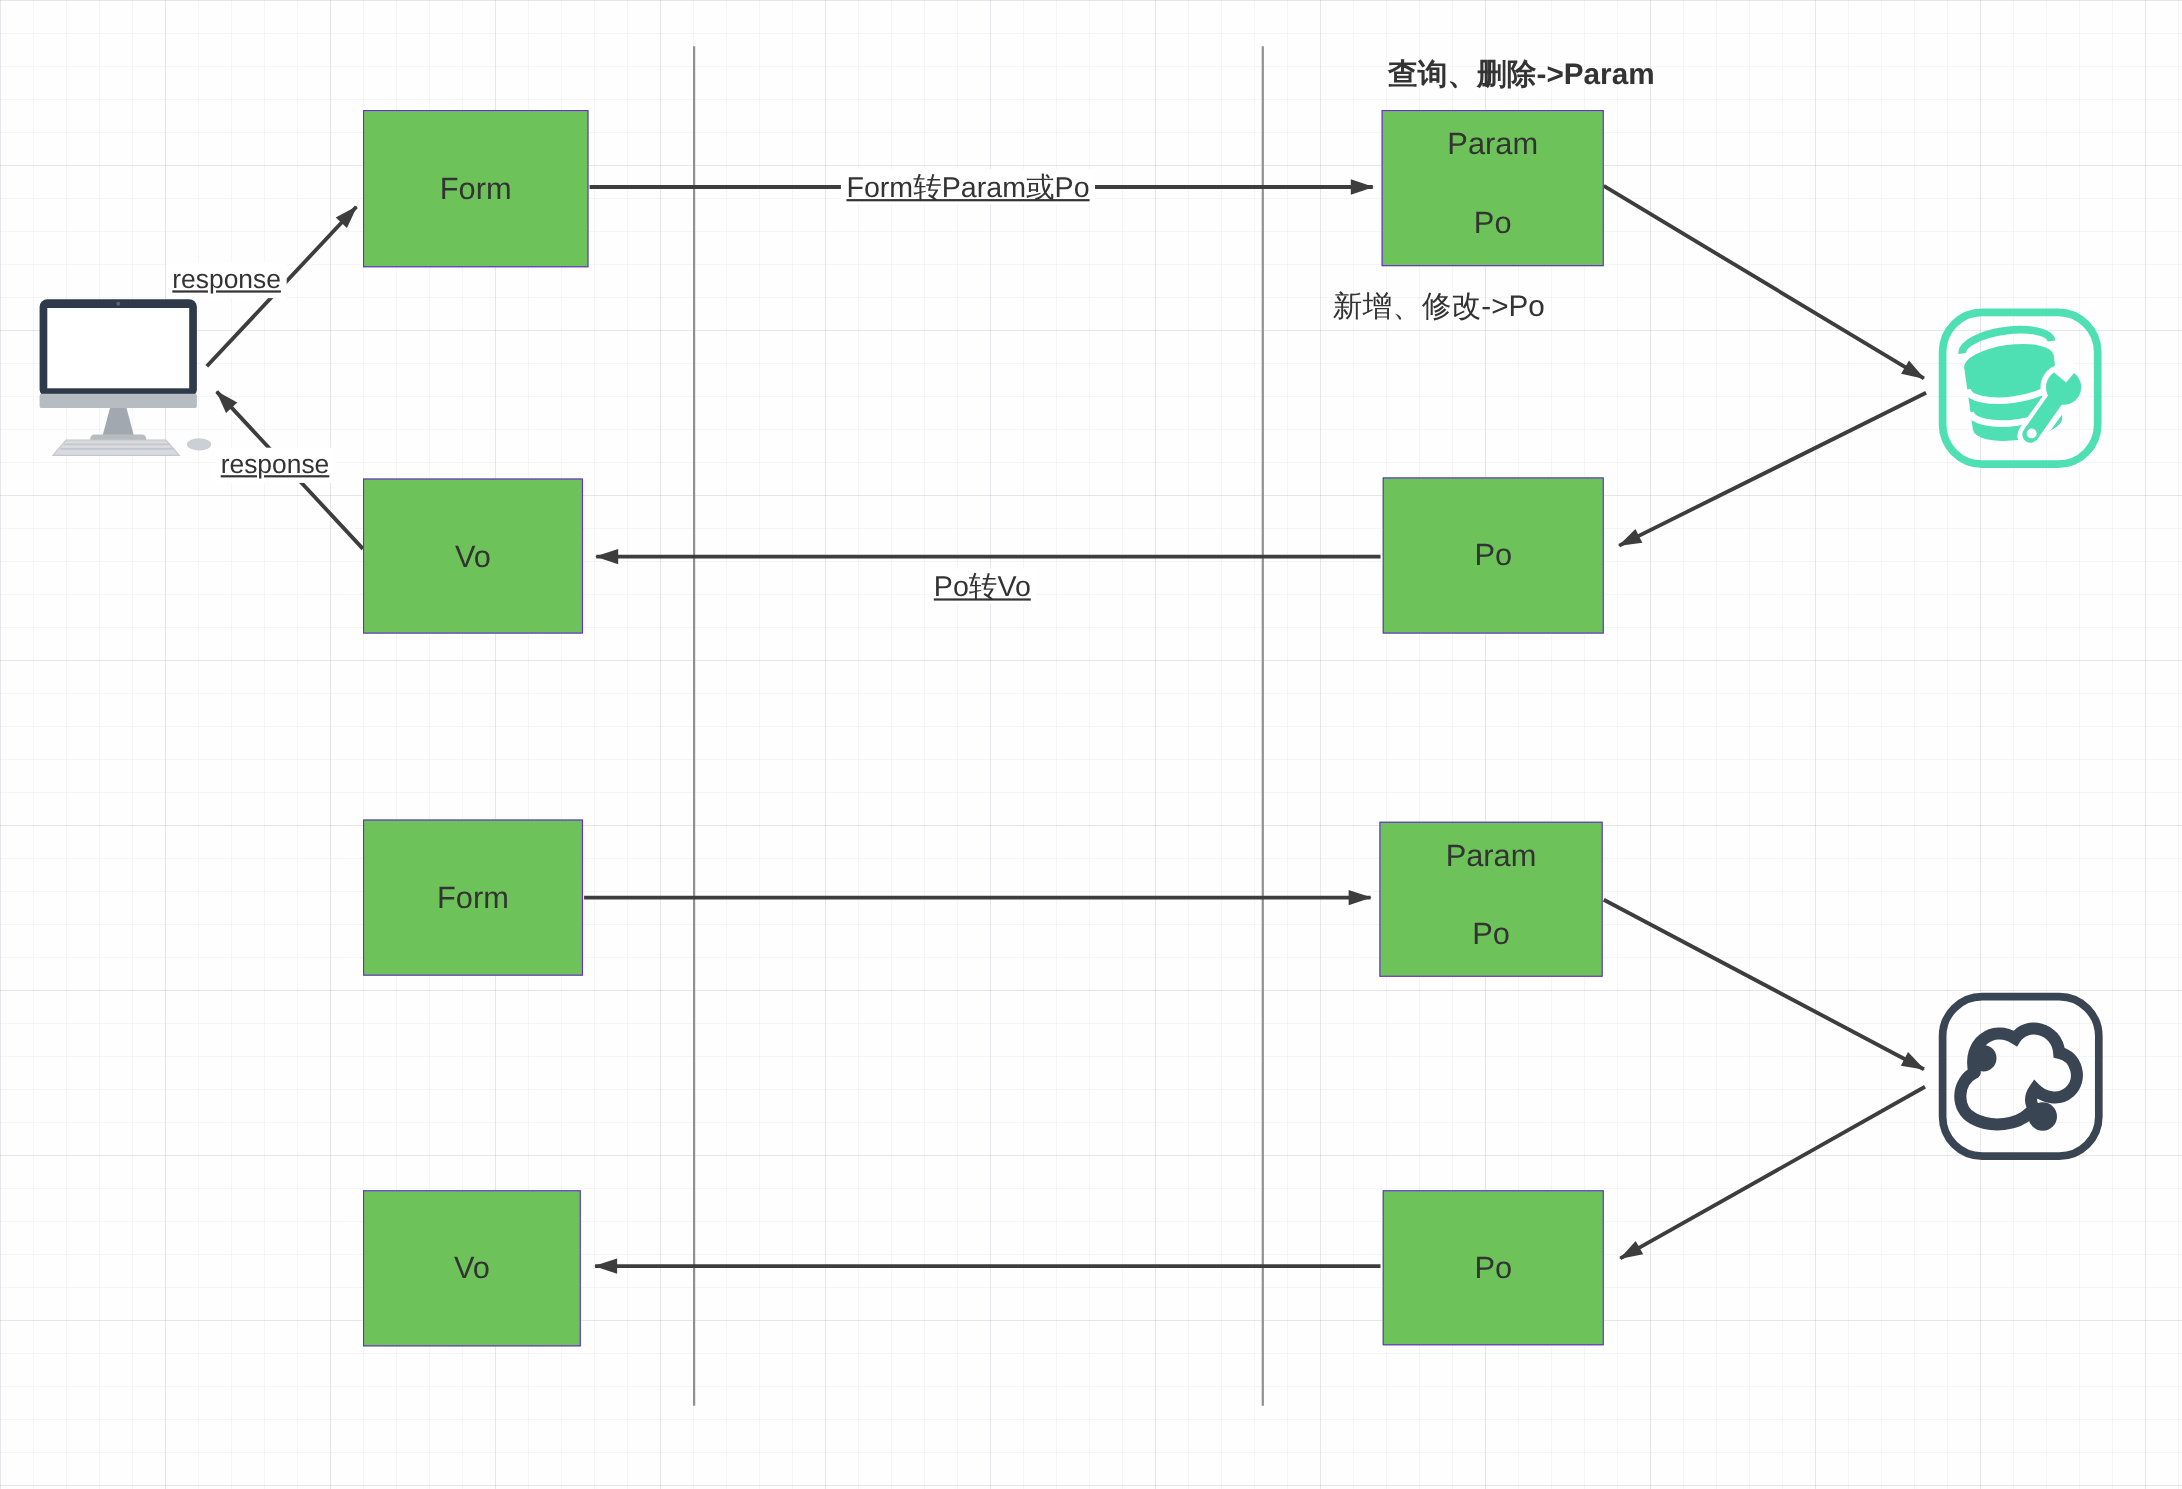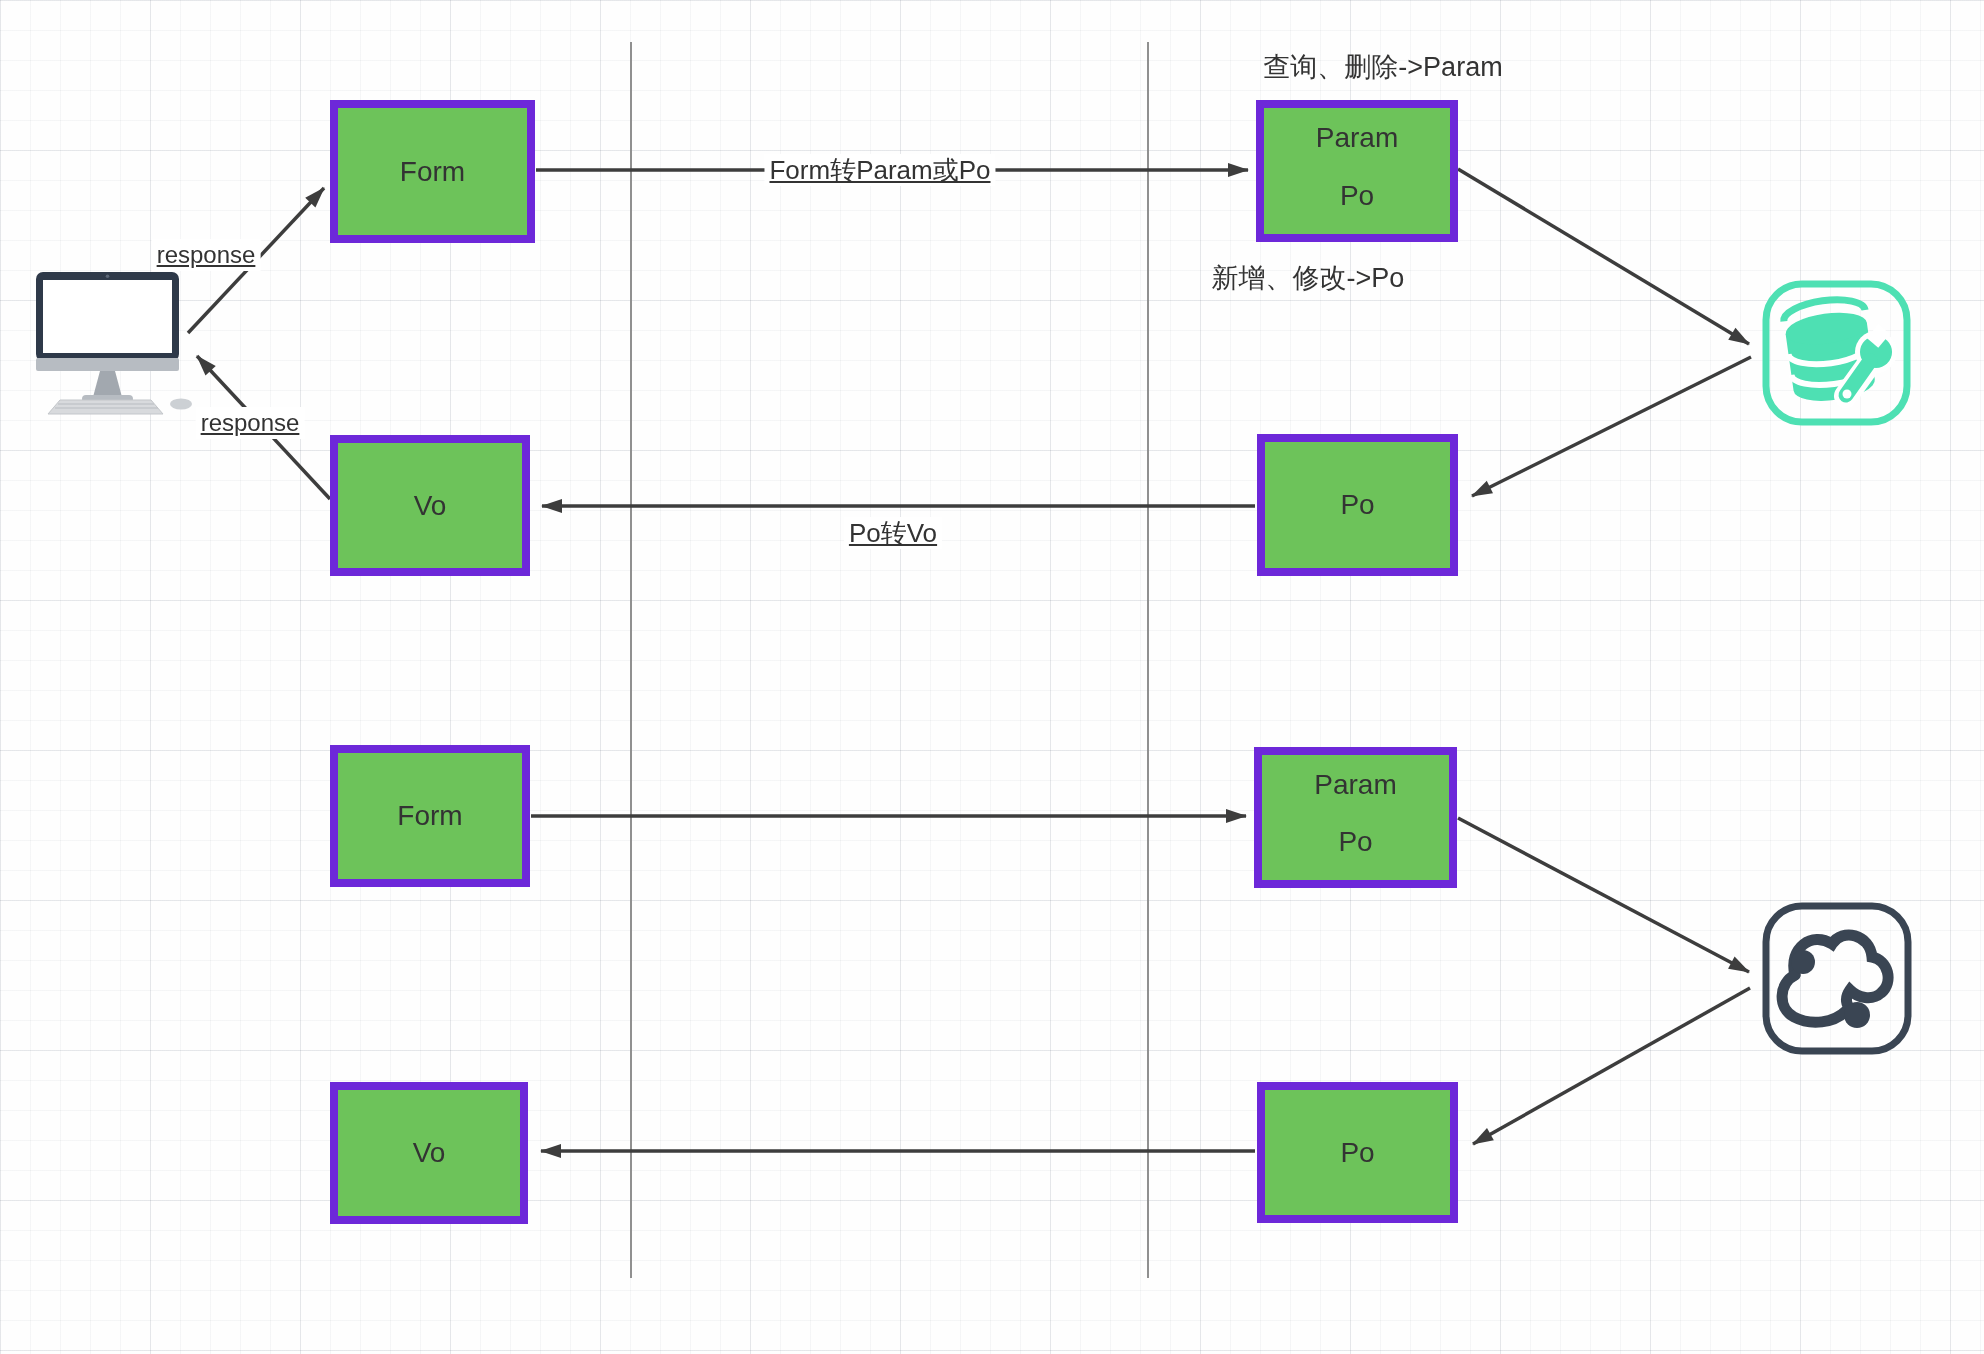--- a/index.html
+++ b/index.html
@@ -14,21 +14,21 @@
     background-image:
       linear-gradient(to right, rgba(90,100,120,0.10) 1px, transparent 1px),
       linear-gradient(to bottom, rgba(90,100,120,0.10) 1px, transparent 1px),
       linear-gradient(to right, rgba(90,100,120,0.055) 1px, transparent 1px),
       linear-gradient(to bottom, rgba(90,100,120,0.055) 1px, transparent 1px);
     background-size:150px 150px,150px 150px,30px 30px,30px 30px;
   }
   svg.layer{position:absolute;left:0;top:0;z-index:1;}
   .node{
     position:absolute;z-index:2;box-sizing:border-box;
-    background:#6dc35a;border:8px solid #6d28d9;
+    background:#6dc35a;border:1px solid #6d28d9;
     display:flex;align-items:center;justify-content:center;
     font-size:28px;color:#333333;line-height:32px;
   }
   .node.double{
     flex-direction:column;justify-content:space-between;
     padding:14px 0 22px 0;
   }
   .edge-label{
     position:absolute;z-index:3;transform:translate(-50%,-50%);
     background:#ffffff;padding:1px 5px;font-size:26px;color:#333333;
@@ -144,15 +144,15 @@
 </div>
 
 <div class="edge-label small" style="left:206px;top:255px;">response</div>
 
 <div class="edge-label small" style="left:250px;top:423px;">response</div>
 
 <div class="edge-label" style="left:880px;top:170px;">Form转Param或Po</div>
 
 <div class="edge-label" style="left:893px;top:533px;">Po转Vo</div>
 
-<div class="annotation" style="left:1383px;top:67px;">查询、删除-&gt;Param</div>
+<div class="annotation" style="left:1383px;top:67px;font-weight:bold;">查询、删除-&gt;Param</div>
 
 <div class="annotation" style="left:1308px;top:278px;">新增、修改-&gt;Po</div>
 
 </body></html>

